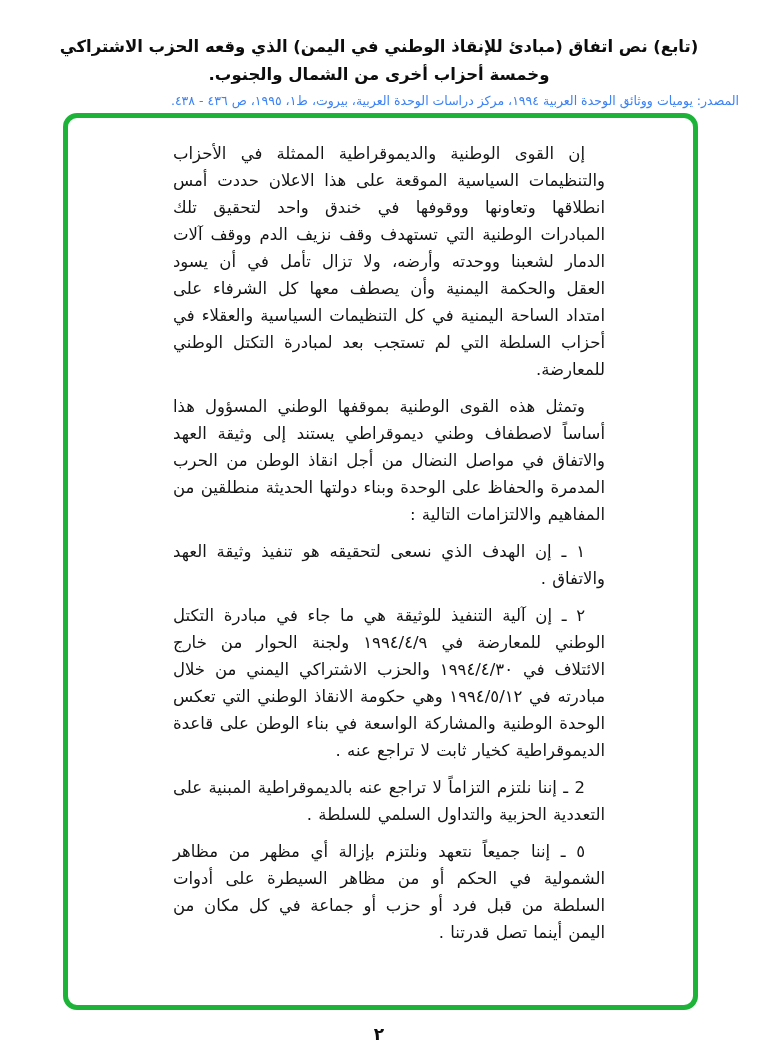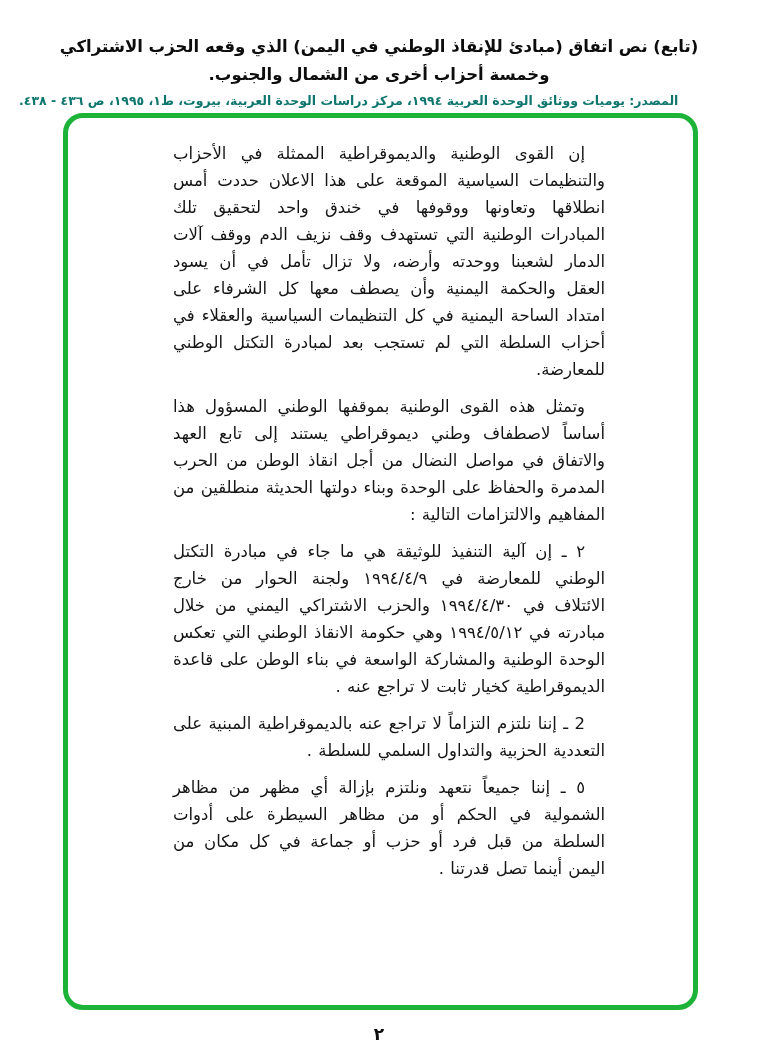--- a/index.html
+++ b/index.html
@@ -21,36 +21,36 @@
     width: 700px;
     margin: 0 auto;
     padding-top: 33px;
     font-weight: bold;
     font-size: 16.5px;
     line-height: 28px;
     color: #0d0d0d;
   }
   .doc-source {
     direction: rtl;
-    text-align: left;
+    text-align: right;
     width: 720px;
     margin: 2px auto 0 auto;
-    font-weight: bold;
+    font-weight: normal;
     font-size: 12.5px;
     line-height: 20px;
-    color: #0f766e;
+    color: #3b82f6;
   }
   .green-box {
     position: absolute;
     left: 63px;
     top: 113px;
     width: 625px;
     height: 887px;
     border: 5px solid #1db339;
-    border-radius: 20px;
+    border-radius: 14px;
     background: #ffffff;
   }
   .text-column {
     position: absolute;
     top: 22px;
     right: 88px;
     width: 432px;
     direction: rtl;
     text-align: justify;
     font-size: 16.5px;
@@ -80,21 +80,22 @@
 
 <div class="page">
 
   <div class="doc-header">(تابع) نص اتفاق (مبادئ للإنقاذ الوطني في اليمن) الذي وقعه الحزب الاشتراكي وخمسة أحزاب أخرى من الشمال والجنوب.</div>
 
   <div class="doc-source">المصدر: يوميات ووثائق الوحدة العربية ١٩٩٤، مركز دراسات الوحدة العربية، بيروت، ط١، ١٩٩٥، ص ٤٣٦ - ٤٣٨.</div>
 
   <div class="green-box">
     <div class="text-column">
       <p class="block">إن القوى الوطنية والديموقراطية الممثلة في الأحزاب والتنظيمات السياسية الموقعة على هذا الاعلان حددت أمس انطلاقها وتعاونها ووقوفها في خندق واحد لتحقيق تلك المبادرات الوطنية التي تستهدف وقف نزيف الدم ووقف آلات الدمار لشعبنا ووحدته وأرضه، ولا تزال تأمل في أن يسود العقل والحكمة اليمنية وأن يصطف معها كل الشرفاء على امتداد الساحة اليمنية في كل التنظيمات السياسية والعقلاء في أحزاب السلطة التي لم تستجب بعد لمبادرة التكتل الوطني للمعارضة.</p>
-      <p class="block">وتمثل هذه القوى الوطنية بموقفها الوطني المسؤول هذا أساساً لاصطفاف وطني ديموقراطي يستند إلى تابع العهد والاتفاق في مواصل النضال من أجل انقاذ الوطن من الحرب المدمرة والحفاظ على الوحدة وبناء دولتها الحديثة منطلقين من المفاهيم والالتزامات التالية :</p>
+      <p class="block">وتمثل هذه القوى الوطنية بموقفها الوطني المسؤول هذا أساساً لاصطفاف وطني ديموقراطي يستند إلى وثيقة العهد والاتفاق في مواصل النضال من أجل انقاذ الوطن من الحرب المدمرة والحفاظ على الوحدة وبناء دولتها الحديثة منطلقين من المفاهيم والالتزامات التالية :</p>
+      <p class="block">١ ـ إن الهدف الذي نسعى لتحقيقه هو تنفيذ وثيقة العهد والاتفاق .</p>
       <p class="block">٢ ـ إن آلية التنفيذ للوثيقة هي ما جاء في مبادرة التكتل الوطني للمعارضة في ١٩٩٤/٤/٩ ولجنة الحوار من خارج الائتلاف في ١٩٩٤/٤/٣٠ والحزب الاشتراكي اليمني من خلال مبادرته في ١٩٩٤/٥/١٢ وهي حكومة الانقاذ الوطني التي تعكس الوحدة الوطنية والمشاركة الواسعة في بناء الوطن على قاعدة الديموقراطية كخيار ثابت لا تراجع عنه .</p>
       <p class="block">2 ـ إننا نلتزم التزاماً لا تراجع عنه بالديموقراطية المبنية على التعددية الحزبية والتداول السلمي للسلطة .</p>
       <p class="block">٥ ـ إننا جميعاً نتعهد ونلتزم بإزالة أي مظهر من مظاهر الشمولية في الحكم أو من مظاهر السيطرة على أدوات السلطة من قبل فرد أو حزب أو جماعة في كل مكان من اليمن أينما تصل قدرتنا .</p>
     </div>
   </div>
 
   <div class="page-number">٢</div>
 
 </div>
 

